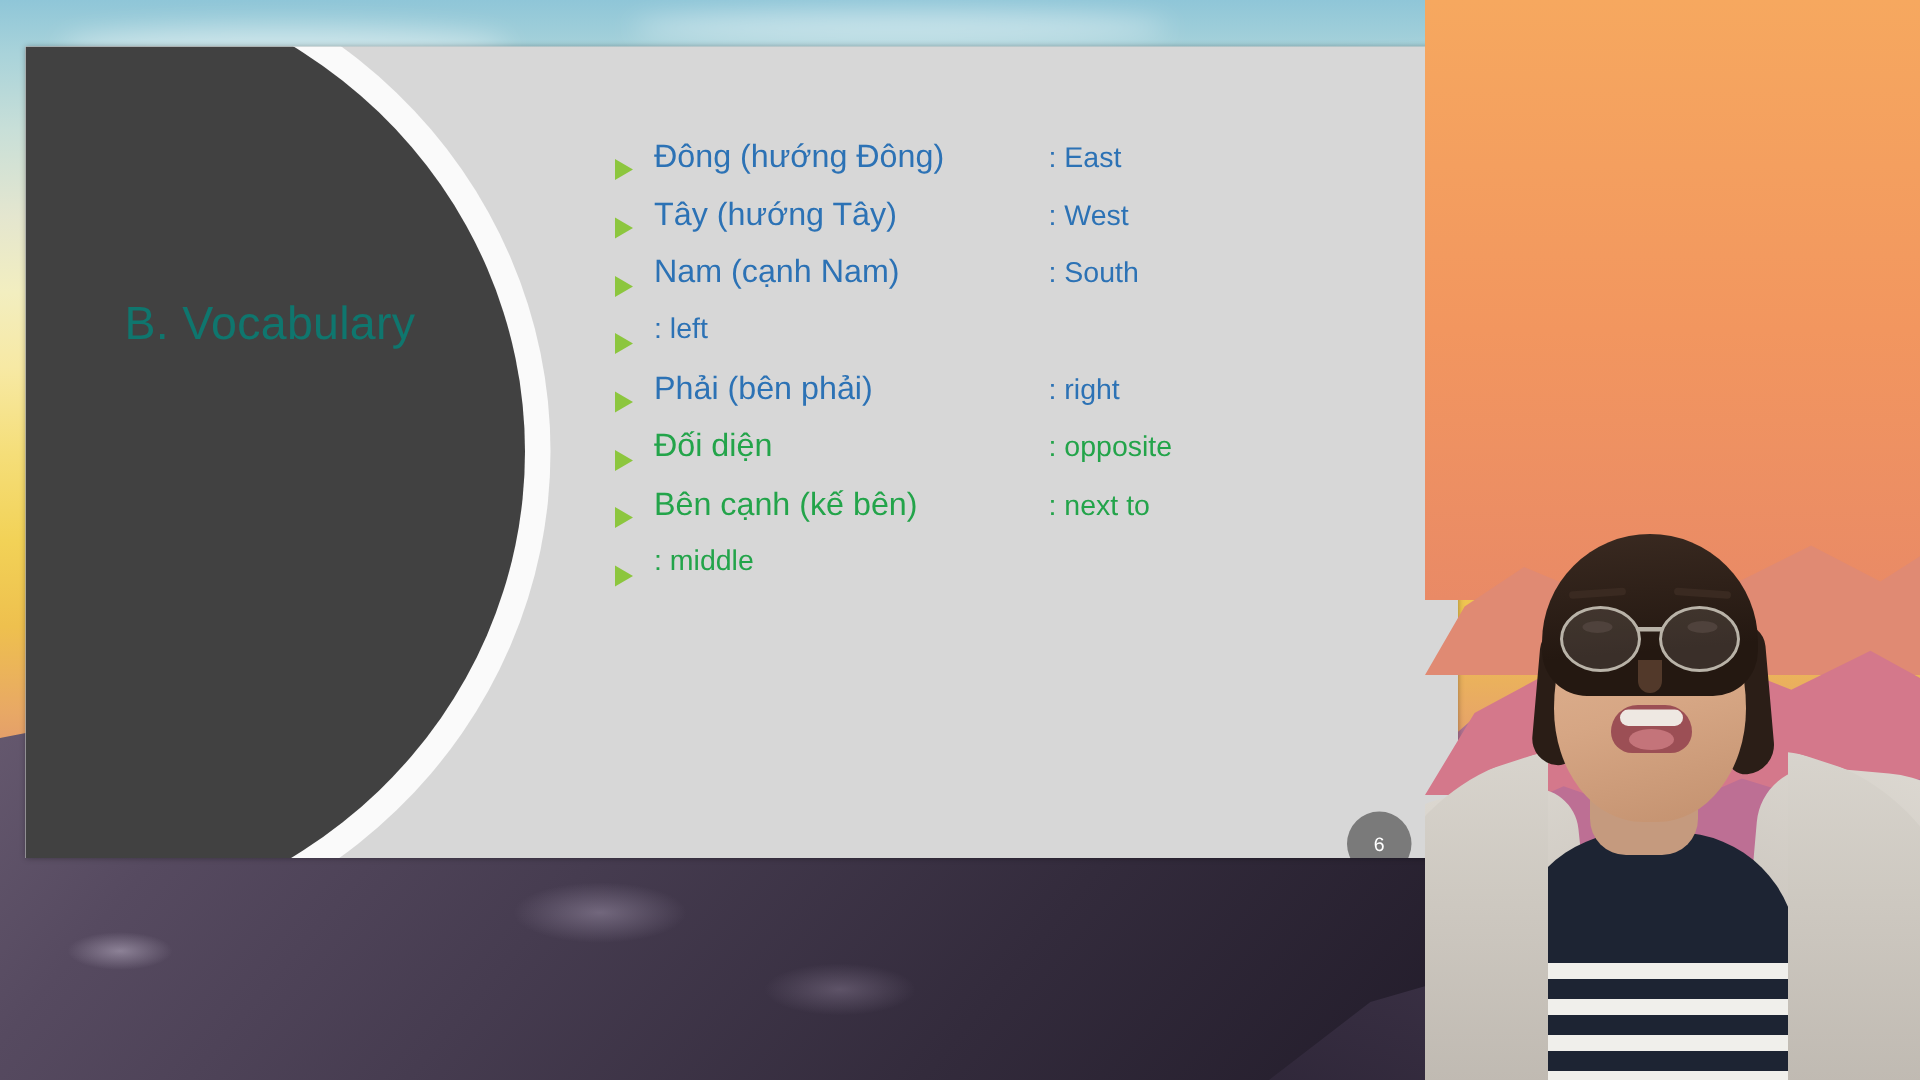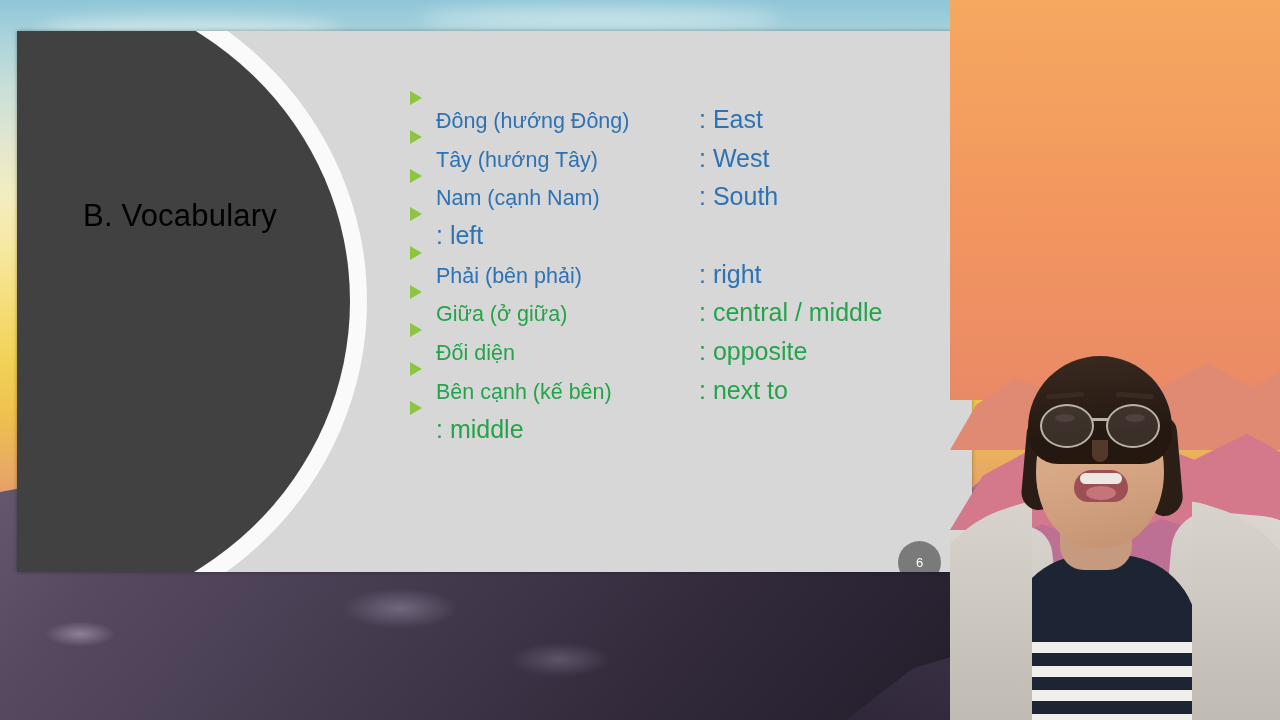--- a/index.html
+++ b/index.html
@@ -90,32 +90,32 @@
     clip-path: ellipse(350px 338px at 0px 270px);
     z-index: 1;
   }
   .dark-shape-top { z-index: 2; }
 
   .slide-title {
     position: absolute;
     z-index: 3;
     left: 66px; top: 167px;
     width: 250px;
-    color: #000000;
+    color: #0f766e;
     font-size: 31px;
     font-weight: 400;
     letter-spacing: 0.2px;
     white-space: nowrap;
   }
 
   
   .vocab {
     position: absolute;
     z-index: 3;
-    left: 393px; top: 48px;
+    left: 393px; top: 63px;
     width: 540px;
   }
   .vrow {
     display: flex;
     align-items: baseline;
     height: 38.7px;
   }
   .bullet {
     flex: 0 0 auto;
     width: 26px;
@@ -132,24 +132,23 @@
   }
   .vterm {
     flex: 0 0 auto;
     width: 263px;
     font-size: 21.5px;
     line-height: 1;
     white-space: nowrap;
   }
   .vdef {
     flex: 1 1 auto;
-    font-size: 25px;
+    font-size: 19px;
     line-height: 1;
     white-space: nowrap;
-    margin-top: 28px;
   }
   .c-blue  { color: #2c72b5; }
   .c-green { color: #23a44a; }
 
   
   .page-badge {
     position: absolute;
     z-index: 4;
     left: 881px; top: 510px;
     width: 43px; height: 43px;
@@ -320,27 +319,20 @@
       </div>
 
       <div class="vrow">
         <span class="bullet">
             <span class="tri"></span>
           </span>
         <span class="vterm c-blue">Phải (bên phải)</span>
         <span class="vdef c-blue"><span>:</span>&nbsp;<span>right</span></span>
       </div>
 
-      <div class="vrow">
-        <span class="bullet">
-            <span class="tri"></span>
-          </span>
-        <span class="vterm c-green">Giữa (ở giữa)</span>
-        <span class="vdef c-green"><span>:</span>&nbsp;<span>central / middle</span></span>
-      </div>
 
       <div class="vrow">
         <span class="bullet">
             <span class="tri"></span>
           </span>
         <span class="vterm c-green">Đối diện</span>
         <span class="vdef c-green"><span>:</span>&nbsp;<span>opposite</span></span>
       </div>
 
       <div class="vrow">

